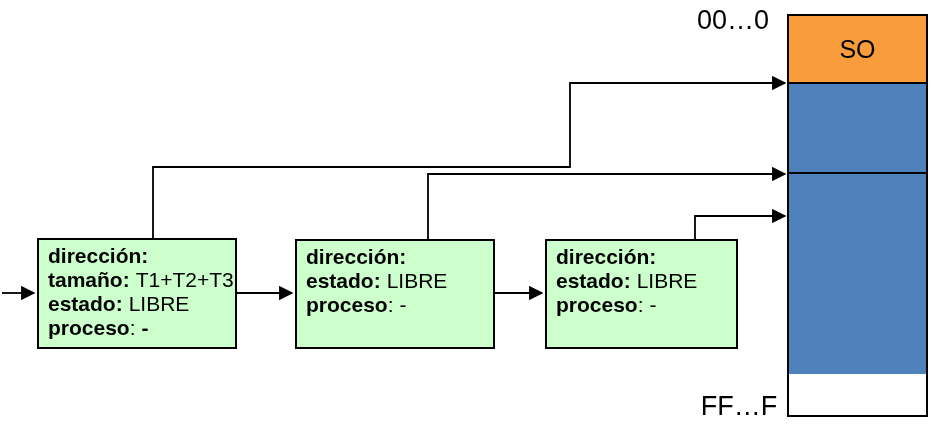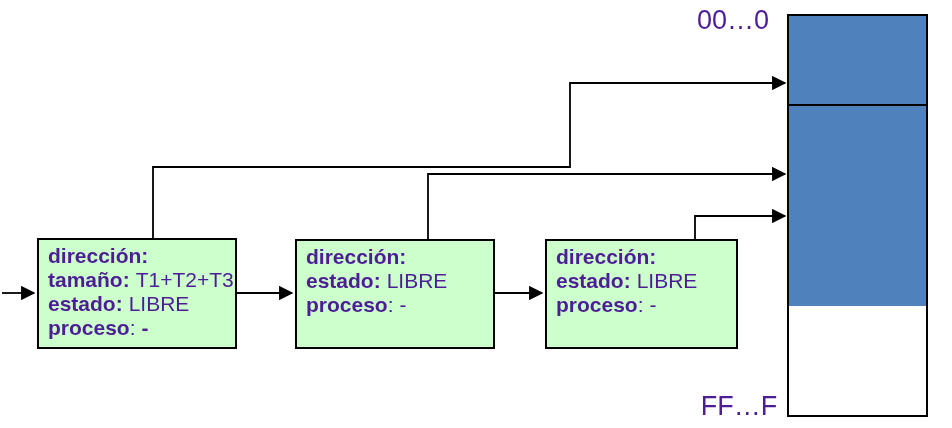--- a/index.html
+++ b/index.html
@@ -1,18 +1,18 @@
 <!DOCTYPE html>
 <html><head>
 <meta charset="utf-8">
 <style>
   html,body{margin:0;padding:0;background:#fff;}
   .canvas{
     position:relative;width:952px;height:428px;background:#ffffff;
-    font-family:"Liberation Sans",sans-serif;color:#4c1d95;overflow:hidden;
+    font-family:"Liberation Sans",sans-serif;color:#000000;overflow:hidden;
   }
   .wires{position:absolute;left:0;top:0;width:952px;height:428px;}
   .node{
     position:absolute;box-sizing:border-box;
     border:2px solid #000;
     padding:4px 0 12px 9px;
     font-size:21px;line-height:24px;white-space:nowrap;
   }
   .node .row{height:24px;}
   .b{font-weight:bold;}
@@ -50,20 +50,23 @@
     <polyline points="495,293 542,293" fill="none" stroke="#000" stroke-width="1.8" marker-end="url(#ah)"></polyline>
     <polyline points="153,238 153,167 570,167 570,83 785,83" fill="none" stroke="#000" stroke-width="1.8" marker-end="url(#ah)"></polyline>
     <polyline points="428,261 428,174 785,174" fill="none" stroke="#000" stroke-width="1.8" marker-end="url(#ah)"></polyline>
     <polyline points="695,259 695,216 785,216" fill="none" stroke="#000" stroke-width="1.8" marker-end="url(#ah)"></polyline>
   </svg>
 
   <div class="addr addr-top">00…0</div>
   <div class="addr addr-bottom">FF…F</div>
 
   <div class="memcol">
+    <div class="mblock" style="height: 68px; background: rgb(248, 156, 60);">
+      <span>SO</span>
+    </div>
     <div class="mblock" style="height: 90px; background: rgb(79, 129, 189);"></div>
     <div class="mblock" style="height: 200px; background: rgb(79, 129, 189);"></div>
   </div>
 
   <div class="node" style="left: 37px; top: 238px; width: 200px; height: 111px; background: rgb(204, 255, 204); border-color: rgb(0, 0, 0);">
     <div class="row">
       <span class="b">dirección:</span>
     </div>
     <div class="row">
       <span class="b">tamaño:</span><span class="v">T1+T2+T3</span>

